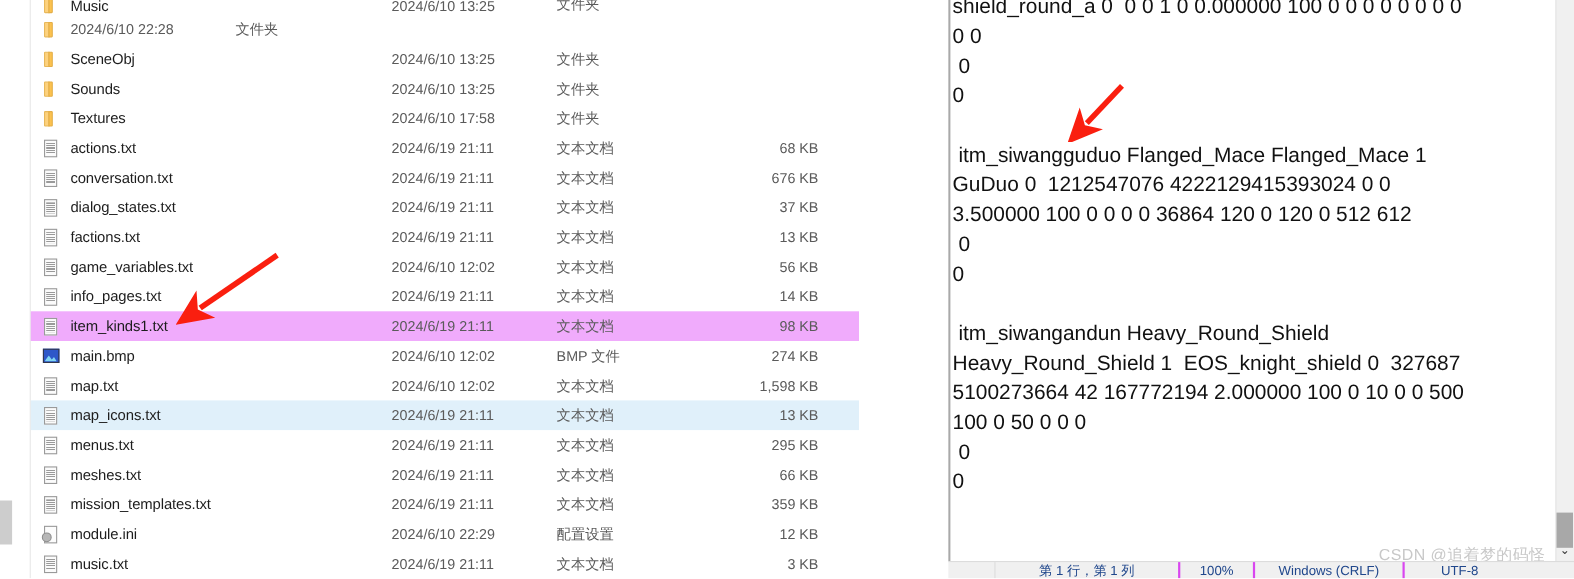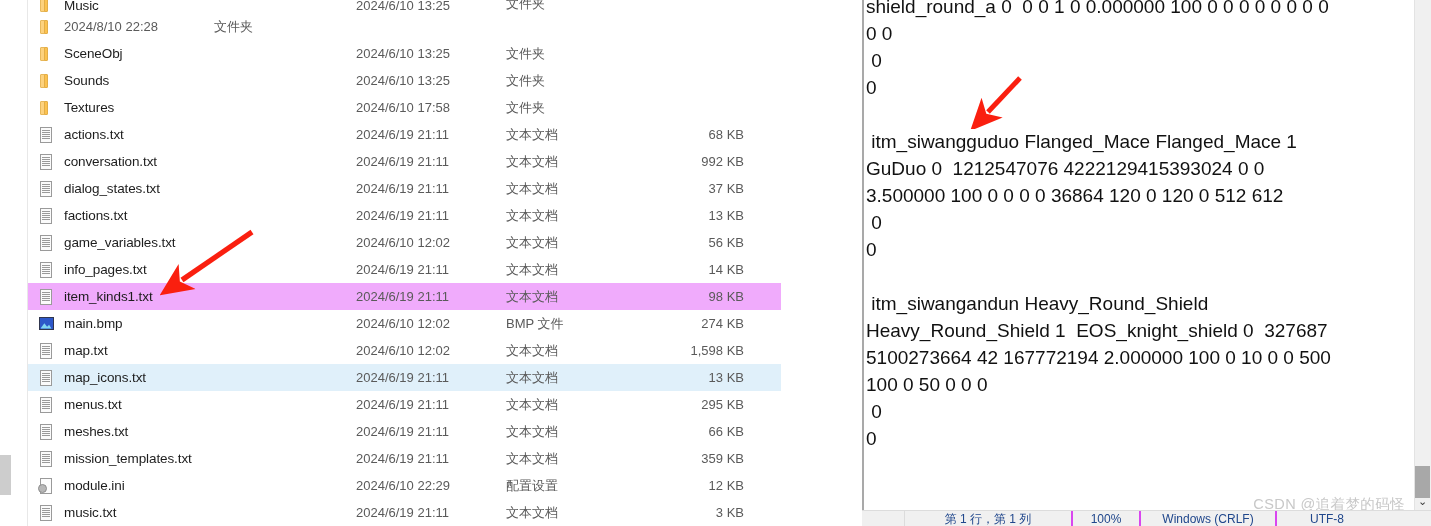--- a/index.html
+++ b/index.html
@@ -318,21 +318,21 @@
         </div>
         <div class="cell-name">Music</div>
         <div class="cell-date">2024/6/10 13:25</div>
         <div class="cell-type">文件夹</div>
         <div class="cell-size"></div>
       </div>
       <div class="file-row">
         <div class="cell-icon">
           <span class="ico ico-folder"></span>
         </div>
-        <div class="cell-date">2024/8/10 22:28</div>
+        <div class="cell-date">2024/6/10 22:28</div>
         <div class="cell-type">文件夹</div>
         <div class="cell-size"></div>
       </div>
       <div class="file-row">
         <div class="cell-icon">
           <span class="ico ico-folder"></span>
         </div>
         <div class="cell-name">SceneObj</div>
         <div class="cell-date">2024/6/10 13:25</div>
         <div class="cell-type">文件夹</div>
@@ -365,21 +365,21 @@
         <div class="cell-type">文本文档</div>
         <div class="cell-size">68 KB</div>
       </div>
       <div class="file-row">
         <div class="cell-icon">
           <span class="ico ico-doc"></span>
         </div>
         <div class="cell-name">conversation.txt</div>
         <div class="cell-date">2024/6/19 21:11</div>
         <div class="cell-type">文本文档</div>
-        <div class="cell-size">992 KB</div>
+        <div class="cell-size">676 KB</div>
       </div>
       <div class="file-row">
         <div class="cell-icon">
           <span class="ico ico-doc"></span>
         </div>
         <div class="cell-name">dialog_states.txt</div>
         <div class="cell-date">2024/6/19 21:11</div>
         <div class="cell-type">文本文档</div>
         <div class="cell-size">37 KB</div>
       </div>

